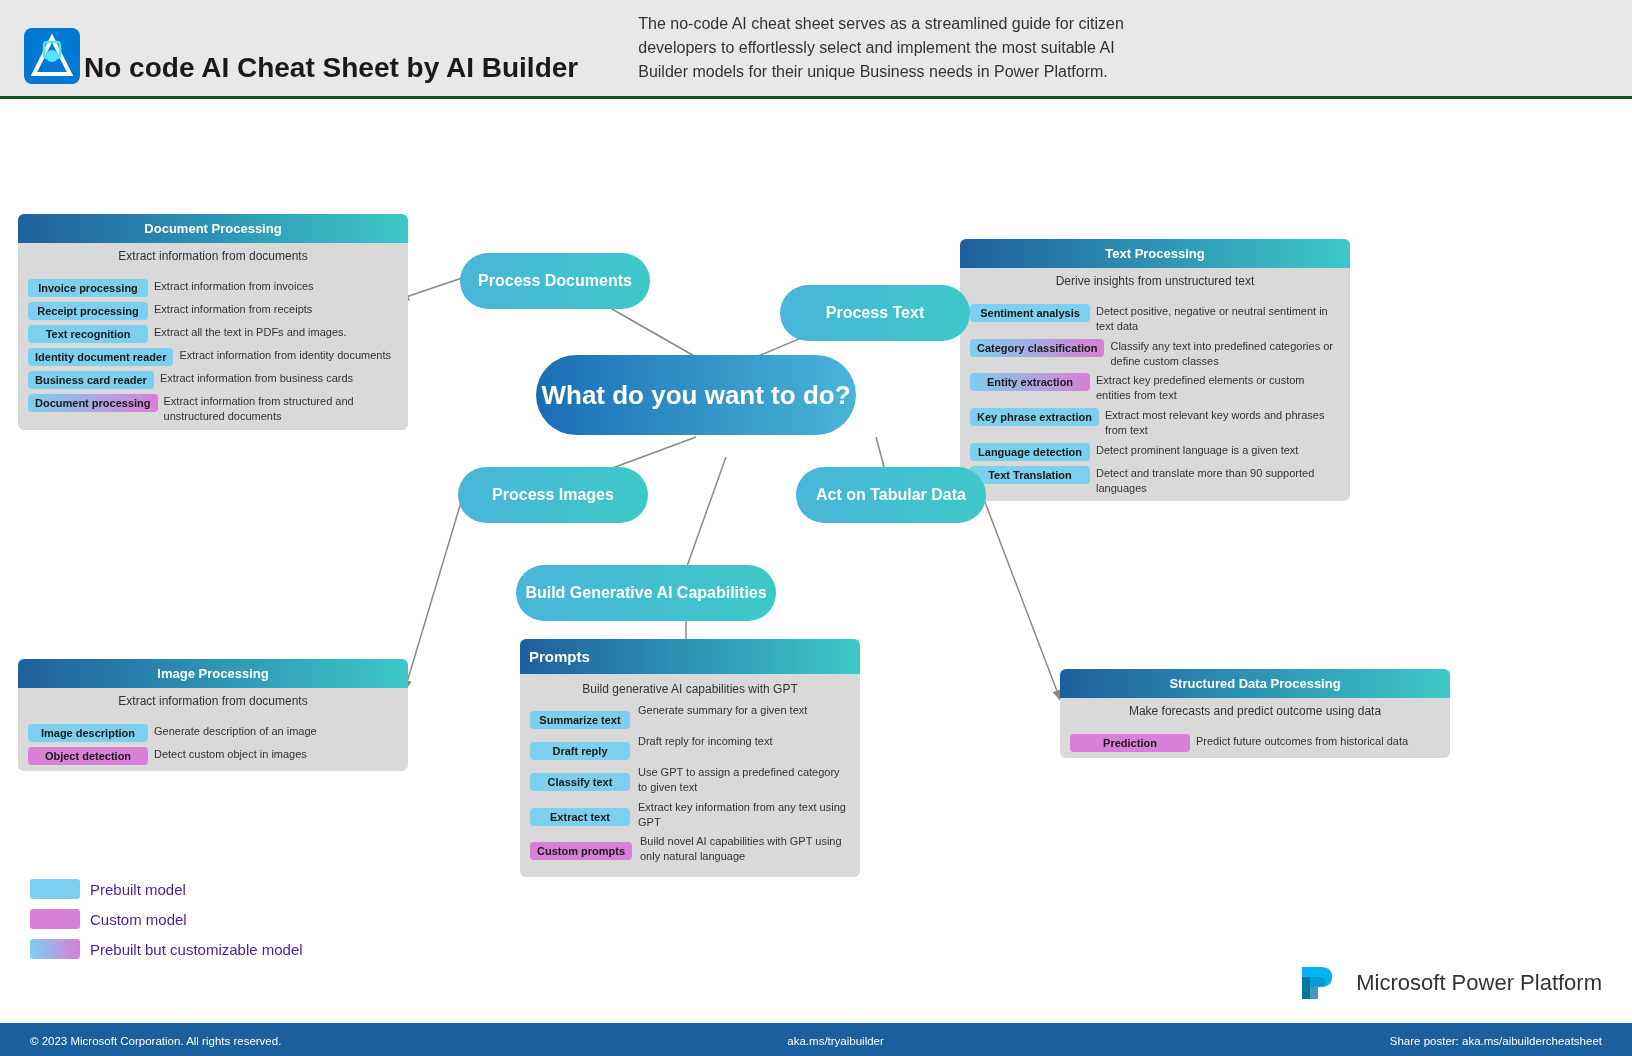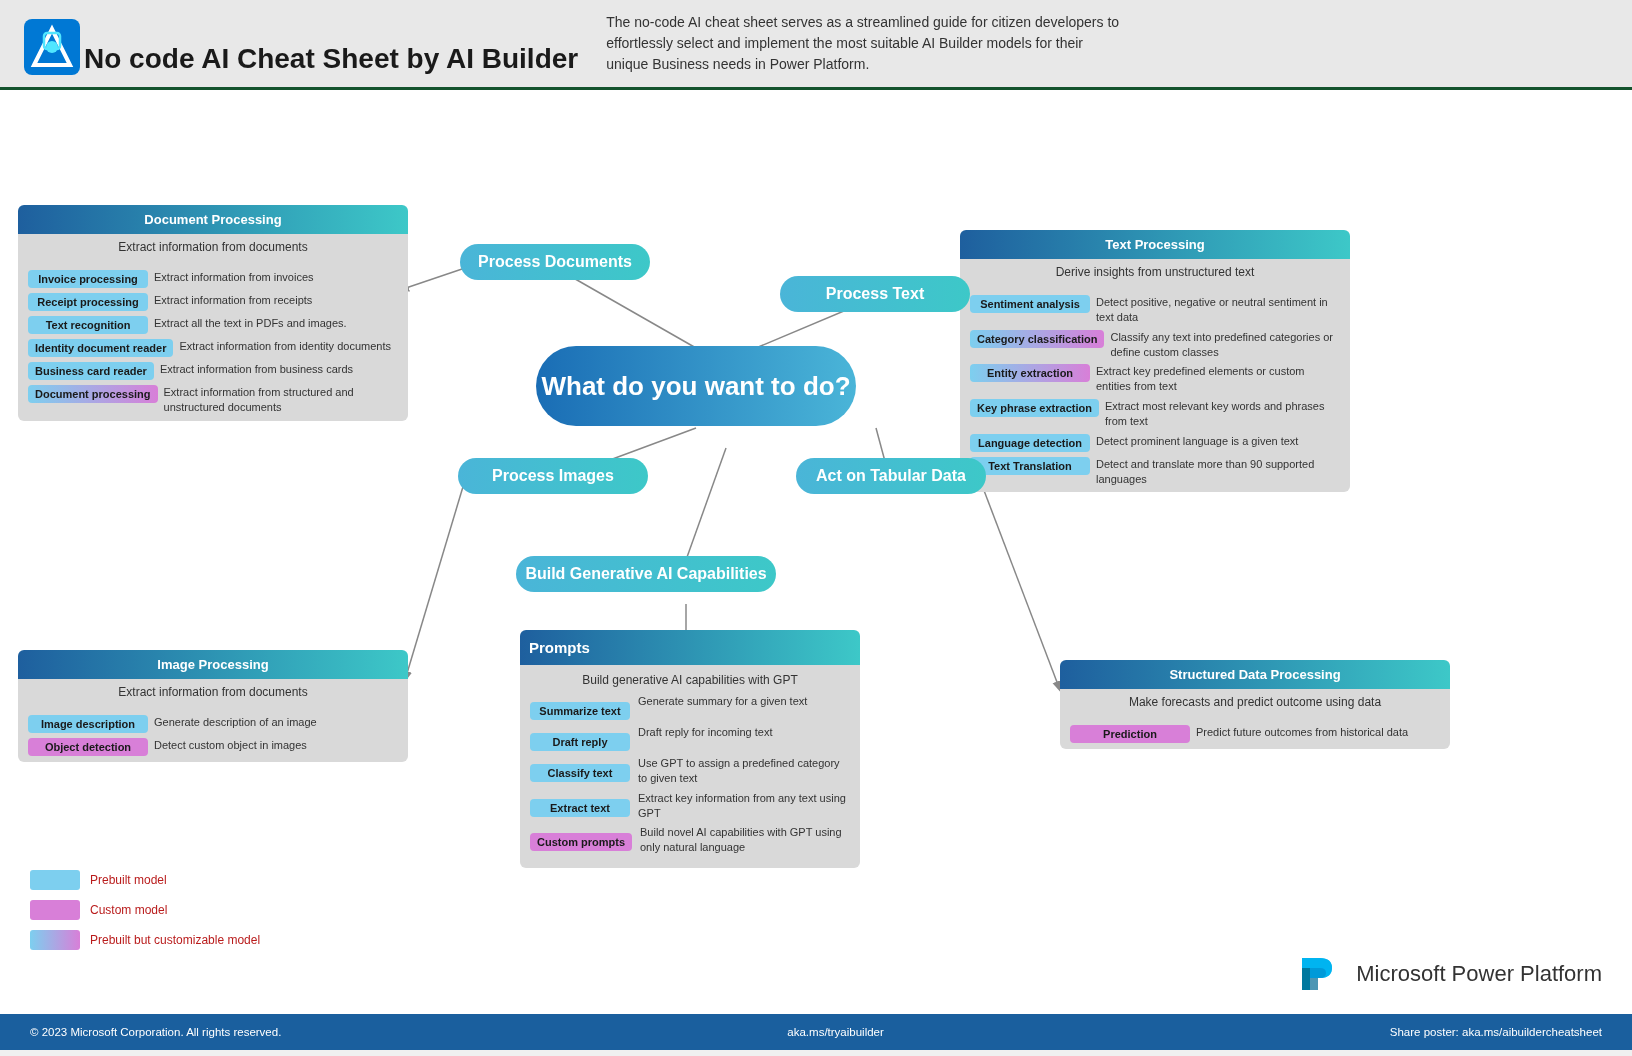--- a/index.html
+++ b/index.html
@@ -25,25 +25,25 @@
       height: 56px;
       flex-shrink: 0;
     }
     .header-title {
       font-size: 28px;
       font-weight: 700;
       color: #1a1a1a;
       flex-shrink: 0;
     }
     .header-desc {
-      font-size: 14px;
+      font-size: 16px;
       color: #333;
       max-width: 520px;
       line-height: 1.5;
-      margin-left: 24px;
+      margin-left: 56px;
     }
 
     
     .main {
       position: relative;
       width: 1632px;
       height: 960px;
       background: white;
       overflow: hidden;
     }
@@ -131,21 +131,21 @@
     .oval-main {
       background: linear-gradient(to right, #1a6db5, #4ab5d8);
       font-size: 26px;
       width: 320px;
       height: 80px;
     }
     .oval-branch {
       background: linear-gradient(to right, #4ab5d8, #3dc8c8);
       font-size: 16px;
       width: 190px;
-      height: 36px;
+      height: 56px;
     }
 
     
     .prompts-box {
       position: absolute;
       border-radius: 6px;
       overflow: hidden;
       width: 340px;
     }
     .prompts-header {
@@ -204,22 +204,22 @@
       align-items: center;
       gap: 10px;
     }
     .legend-swatch {
       width: 50px;
       height: 20px;
       border-radius: 3px;
       flex-shrink: 0;
     }
     .legend-label {
-      font-size: 12px;
-      color: #b91c1c;
+      font-size: 15px;
+      color: #4c1d95;
     }
 
     
     .footer {
       position: absolute;
       bottom: 0;
       left: 0;
       right: 0;
       height: 36px;
       background: #1a5f9e;

